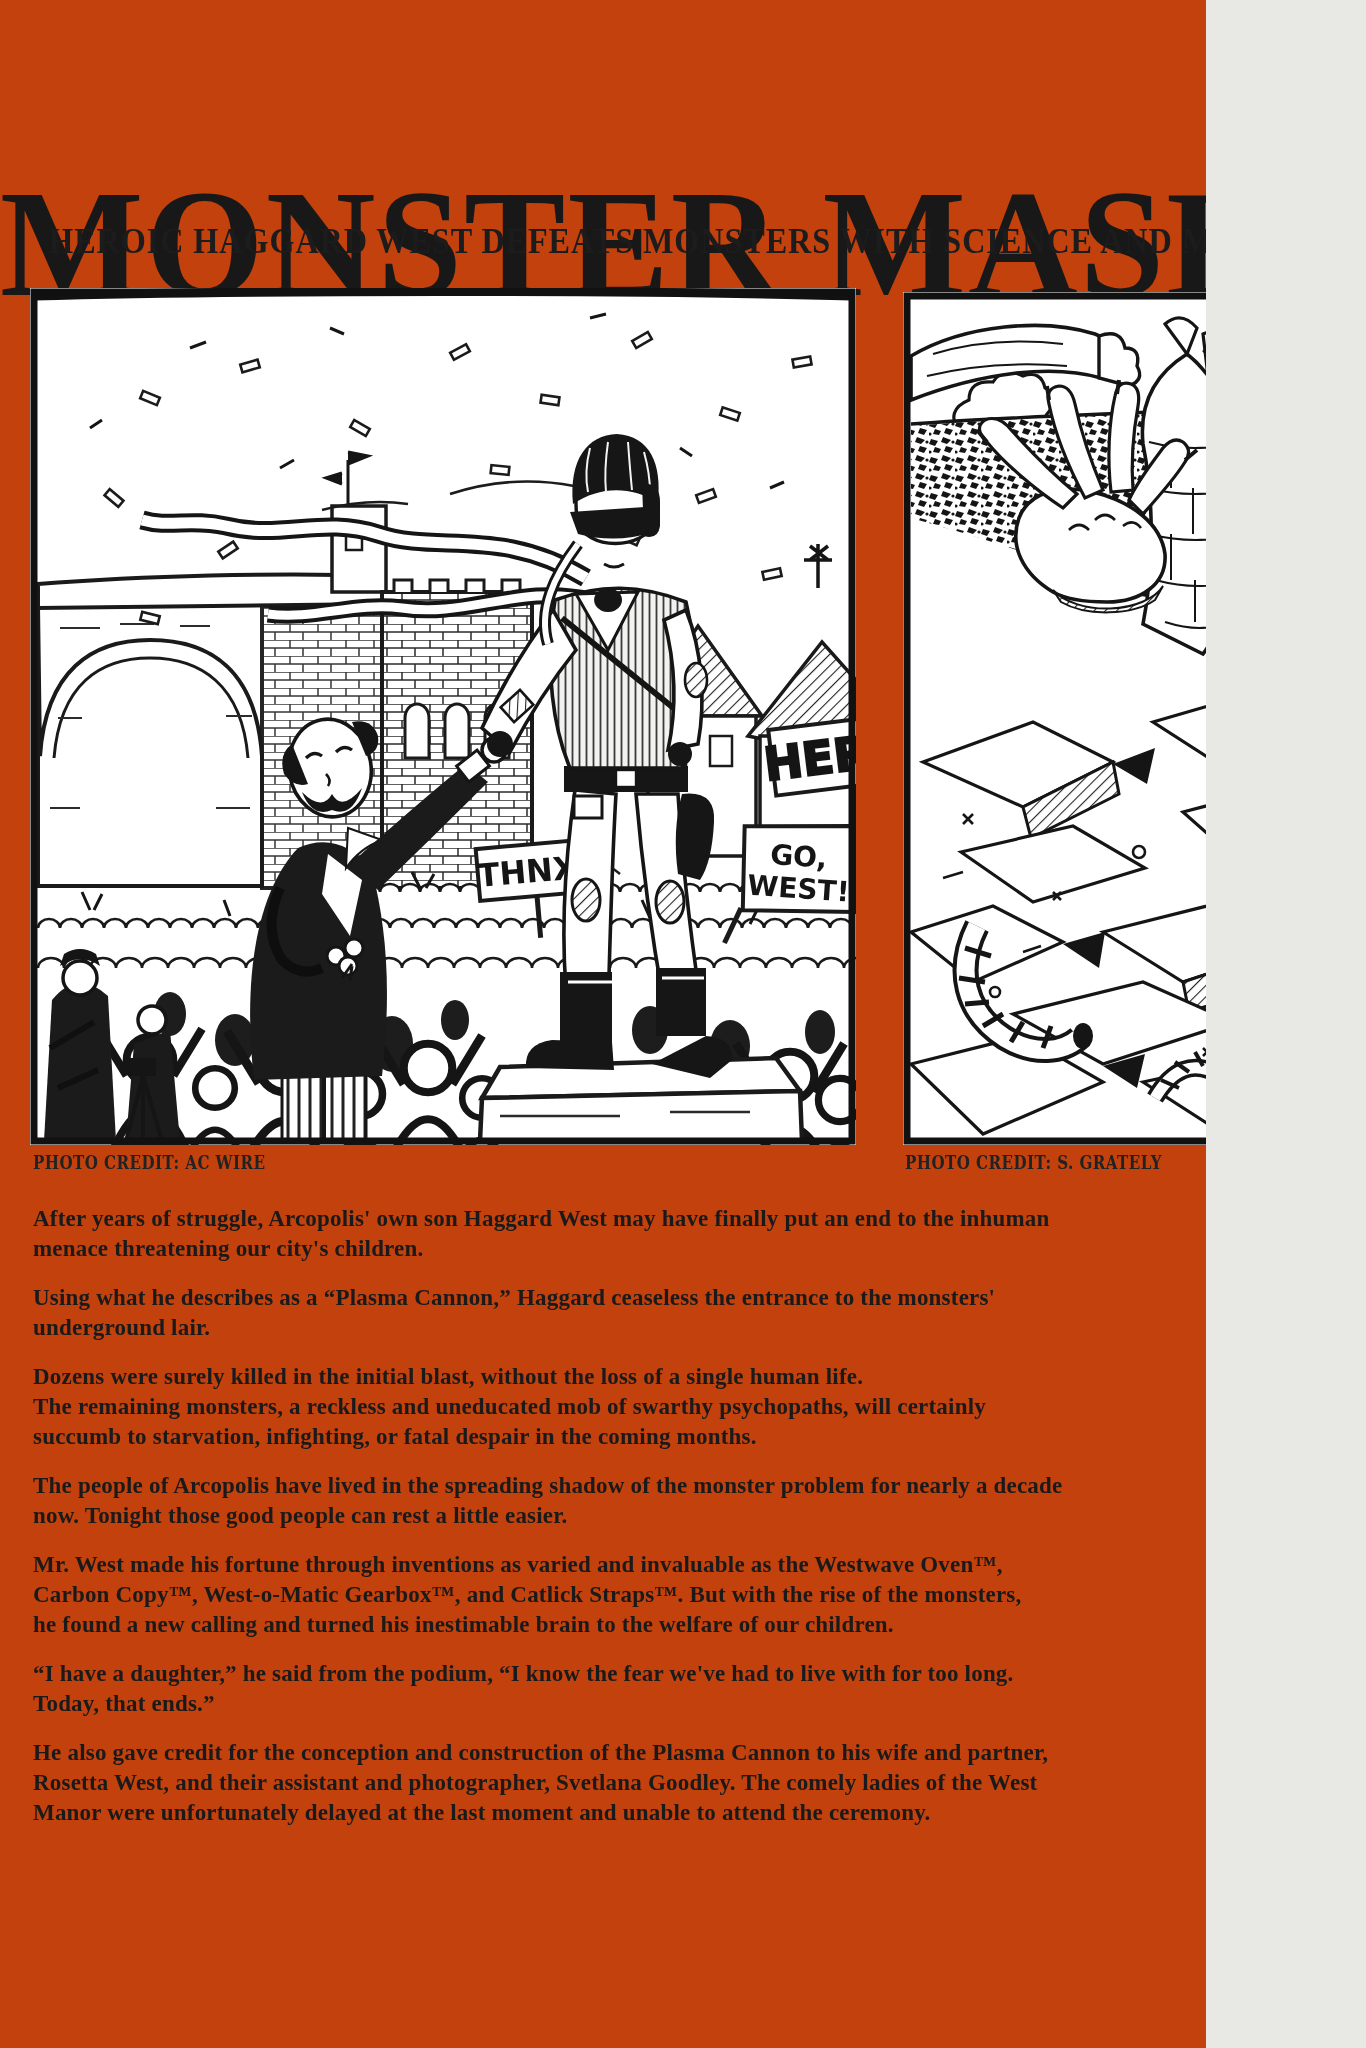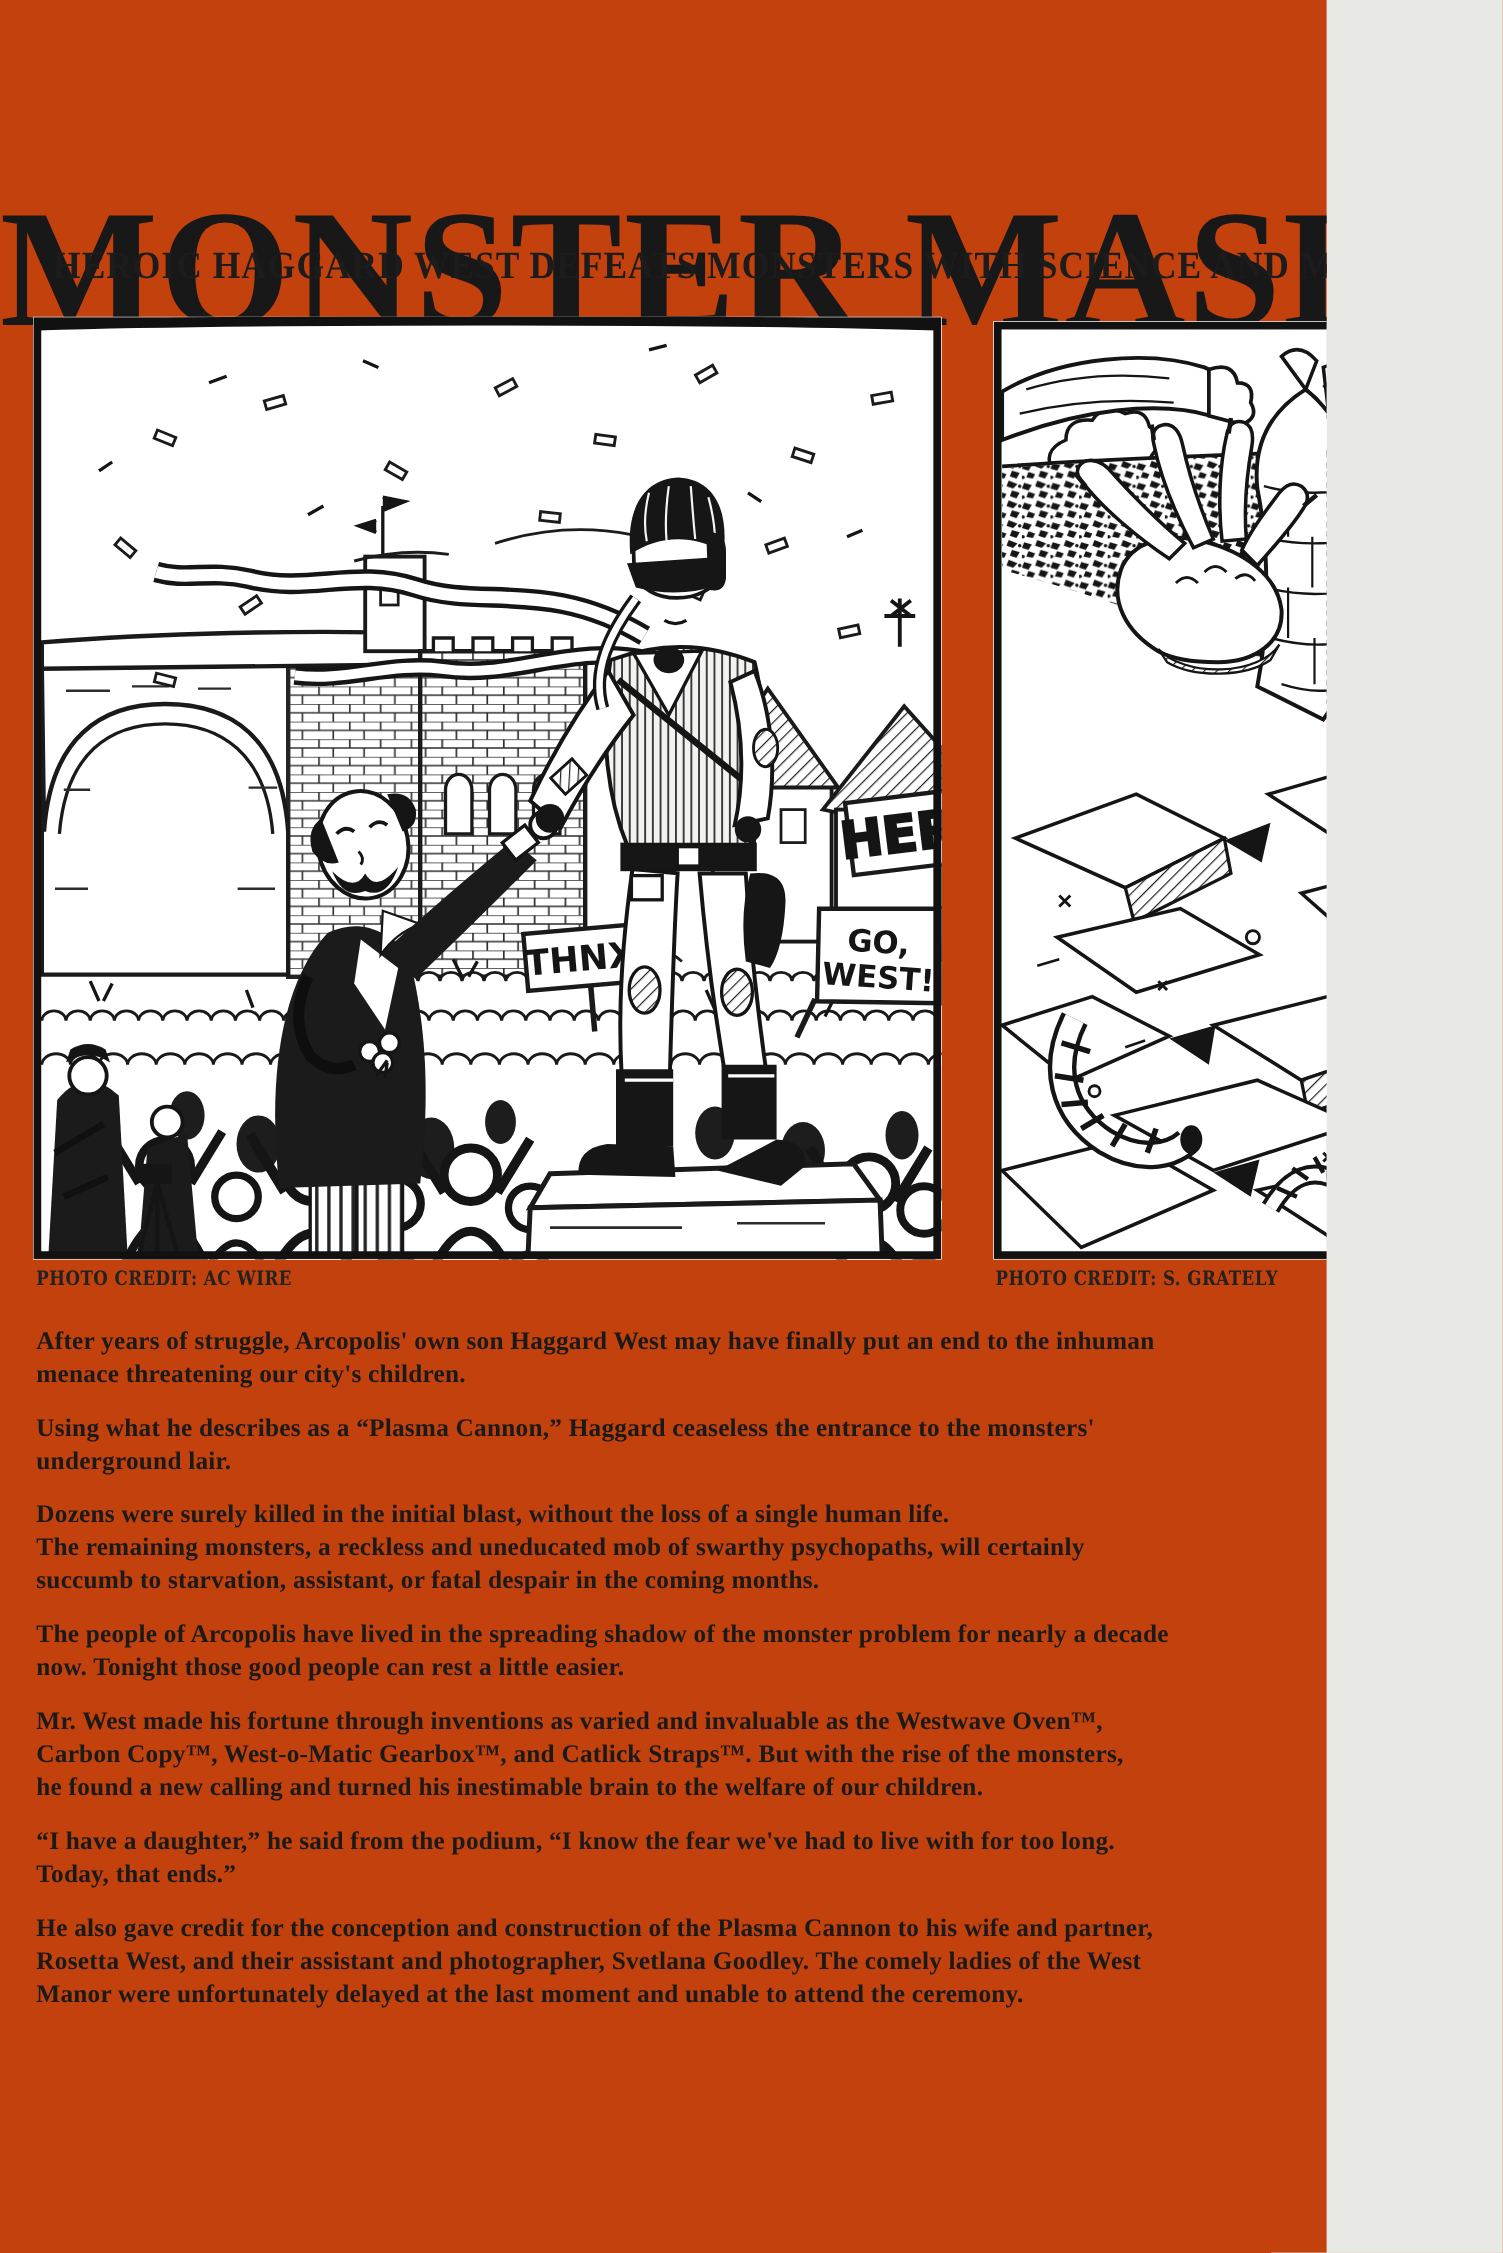--- a/index.html
+++ b/index.html
@@ -331,21 +331,21 @@
   <div class="credit" id="credit-left">PHOTO CREDIT: AC WIRE</div>
   <div class="credit" id="credit-right">PHOTO CREDIT: S. GRATELY</div>
 
   <div class="article">
     <p>After years of struggle, Arcopolis' own son Haggard West may have finally put an end to the inhuman
 menace threatening our city's children.</p>
     <p>Using what he describes as a “Plasma Cannon,” Haggard ceaseless the entrance to the monsters'
 underground lair.</p>
     <p>Dozens were surely killed in the initial blast, without the loss of a single human life.
 The remaining monsters, a reckless and uneducated mob of swarthy psychopaths, will certainly
-succumb to starvation, assistant, or fatal despair in the coming months.</p>
+succumb to starvation, infighting, or fatal despair in the coming months.</p>
     <p>The people of Arcopolis have lived in the spreading shadow of the monster problem for nearly a decade
 now. Tonight those good people can rest a little easier.</p>
     <p>Mr. West made his fortune through inventions as varied and invaluable as the Westwave Oven™,
 Carbon Copy™, West-o-Matic Gearbox™, and Catlick Straps™. But with the rise of the monsters,
 he found a new calling and turned his inestimable brain to the welfare of our children.</p>
     <p>“I have a daughter,” he said from the podium, “I know the fear we've had to live with for too long.
 Today, that ends.”</p>
     <p>He also gave credit for the conception and construction of the Plasma Cannon to his wife and partner,
 Rosetta West, and their assistant and photographer, Svetlana Goodley. The comely ladies of the West
 Manor were unfortunately delayed at the last moment and unable to attend the ceremony.</p>

